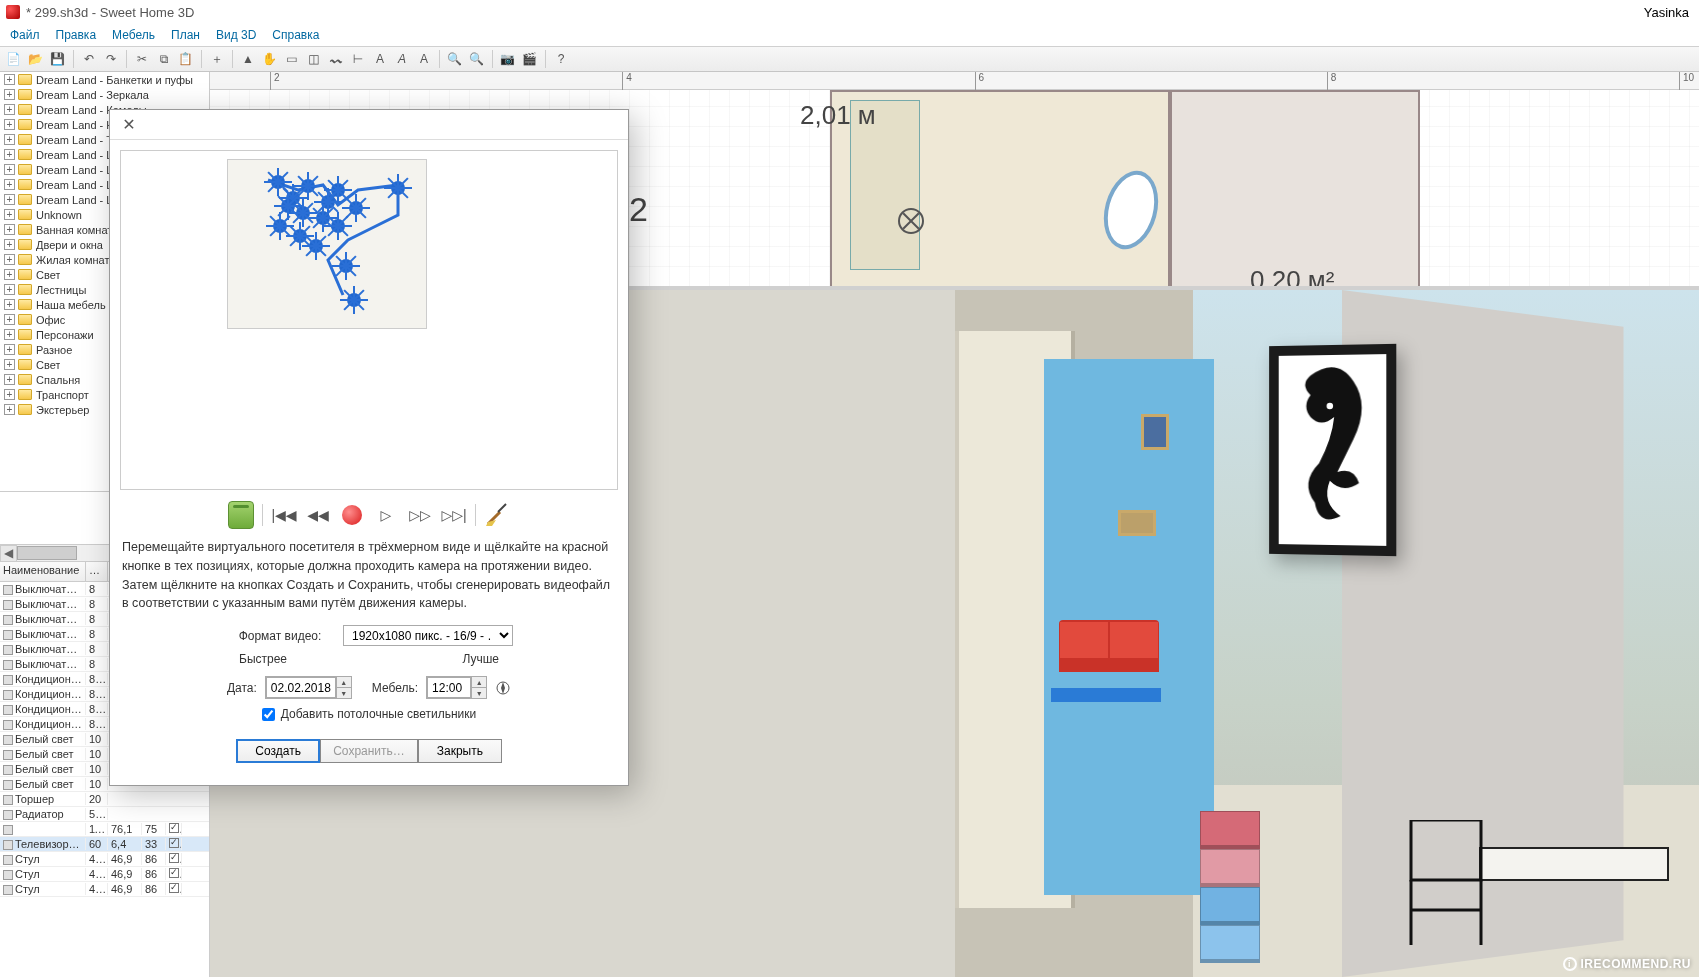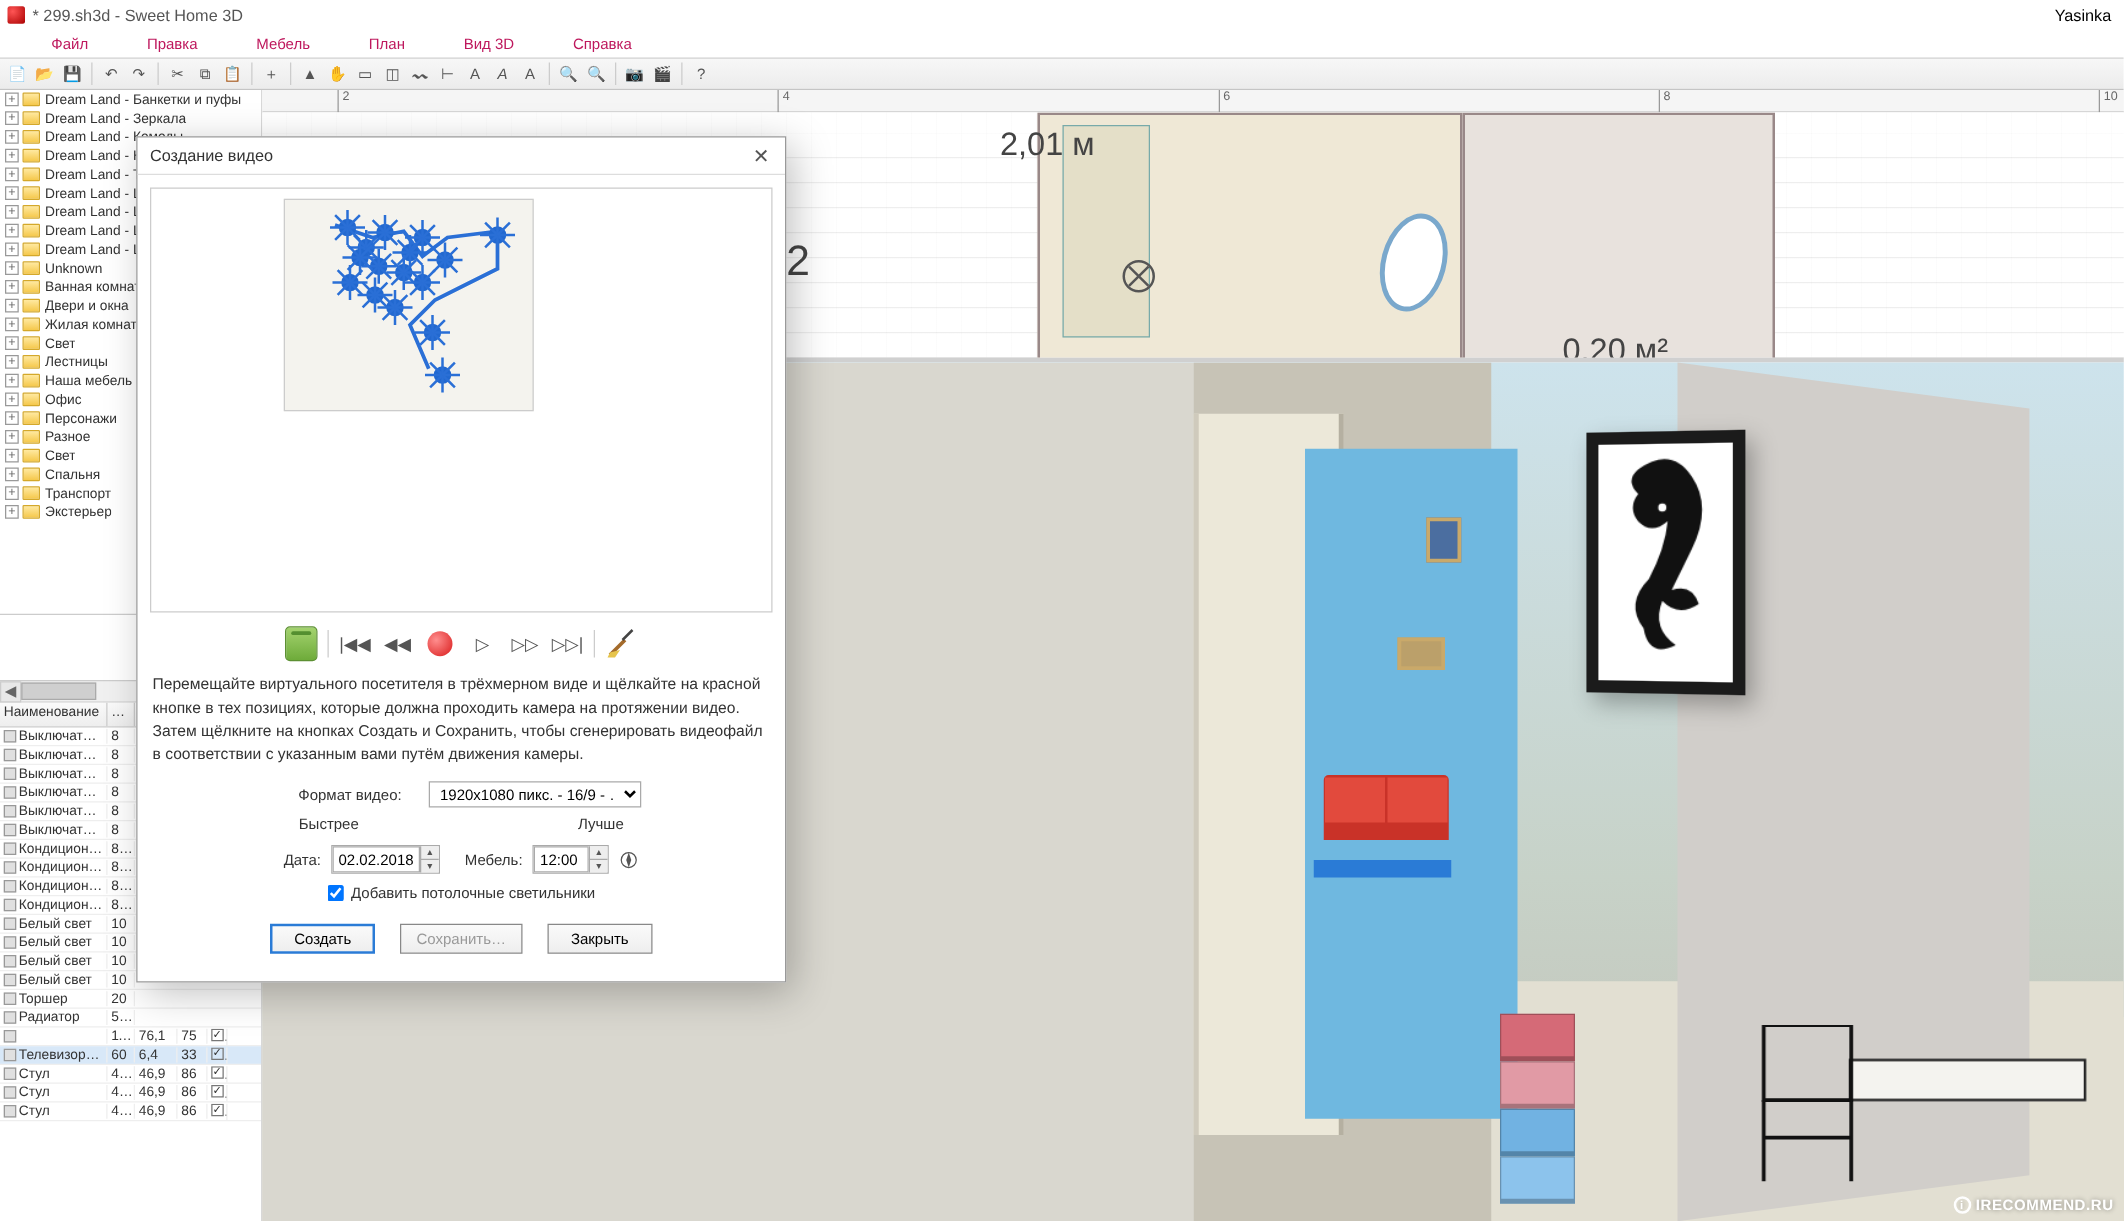--- a/index.html
+++ b/index.html
@@ -7,21 +7,21 @@
 
   
   .title-bar { height: 24px; display: flex; align-items: center; padding: 0 6px; background: #fff; }
   .title-bar .logo { width: 14px; height: 14px; background: radial-gradient(circle at 30% 30%, #f55, #a00); border-radius: 2px; margin-right: 6px; }
   .title-bar .title { color: #555; font-size: 13px; }
   .title-bar .spacer { flex: 1; }
   .title-bar .user { color: #000; font-size: 13px; font-weight: 500; padding-right: 4px; }
 
   
   .menu-bar { height: 22px; display: flex; align-items: center; padding: 0 4px; gap: 4px; background: #fff; }
-  .menu-bar span { padding: 2px 6px; color: #be185d; cursor: default; margin-left: 31px; }
+  .menu-bar span { padding: 2px 6px; color: #0369a1; cursor: default; }
 
   
   .toolbar { height: 26px; background: linear-gradient(#f7f7f7, #ececec); border-top: 1px solid #d0d0d0; border-bottom: 1px solid #c5c5c5; display: flex; align-items: center; padding: 0 4px; gap: 2px; }
   .toolbar .tool { width: 20px; height: 20px; display: flex; align-items: center; justify-content: center; border: 1px solid transparent; border-radius: 2px; color: #555; }
   .toolbar .sep { width: 1px; height: 18px; background: #ccc; margin: 0 3px; }
 
   
   .main { position: absolute; top: 72px; left: 0; right: 0; bottom: 0; display: flex; }
 
   
@@ -104,21 +104,21 @@
   .form-row label { text-align: center; color: #333; }
   .form-row .small-label { width: 110px; }
   .form-row select, .form-row input[type=text] { border: 1px solid #aaa; padding: 2px 4px; font-size: 12px; background: #fff; height: 21px; }
   .slider-track { width: 220px; height: 4px; background: #ddd; position: relative; border-radius: 2px;}
   .slider-track .ticks { position:absolute; left:0; right:0; top:-2px; height:8px; display:flex; justify-content:space-between;}
   .slider-track .ticks span { width:1px; height:8px; background:#aaa;}
   .slider-handle { position: absolute; top: -8px; width: 14px; height: 20px; background: #3f9bff; border-radius: 2px 2px 7px 7px; }
   .quality-labels { display:flex; width:260px; justify-content:space-between; margin:4px auto 10px; font-size:12px; color:#333; }
   .chk-lights { display:flex; align-items:center; justify-content:center; gap:6px; margin: 8px 0 14px; }
   .chk-lights input { width:13px; height:13px;}
-  .button-row { display: flex; justify-content: center; gap: 20px; padding: 4px 0 12px; }
+  .button-row { display: flex; justify-content: center; padding: 4px 0 12px; }
   .button-row button { min-width: 84px; height: 24px; border: 1px solid #888; background: linear-gradient(#fafafa,#eee); font-size: 12px; padding: 0 12px; }
   .button-row button.primary { border: 2px solid #2a7bd6; }
   .button-row button:disabled { color: #999; }
 
   .spin { display:inline-flex; border:1px solid #aaa;}
   .spin input { border:none; width:70px; padding:2px 4px; height:19px; font-size:12px;}
   .spin .arrows { display:flex; flex-direction:column; width:15px;}
   .spin .arrows span { flex:1; background:#eee; border-left:1px solid #aaa; font-size:7px; display:flex; align-items:center; justify-content:center; color:#555;}
   .spin .arrows span:first-child{ border-bottom:1px solid #aaa;}
   .compass { width:16px; height:16px; display:inline-block;}
@@ -478,21 +478,20 @@
       <div class="watermark">
         <span class="a">i</span>
           <span>IRECOMMEND.RU</span>
       </div>
     </div>
   </div>
 </div>
 
 <div class="dialog">
   <div class="dialog-head">
-    <div class="dtitle">Создание видео</div>
     <div class="dclose">✕</div>
   </div>
   <div class="dialog-body">
     <div class="preview-box">
       <div class="mini-plan">
         <svg width="200" height="170" style="position:absolute;left:0;top:0;">
           <polyline points="40,20 70,30 95,25 110,45 130,30 170,25 170,55 140,70 120,80 100,100 115,135" stroke="#2a6fd6" stroke-width="3" fill="none"></polyline>
         </svg>
       </div>
 

